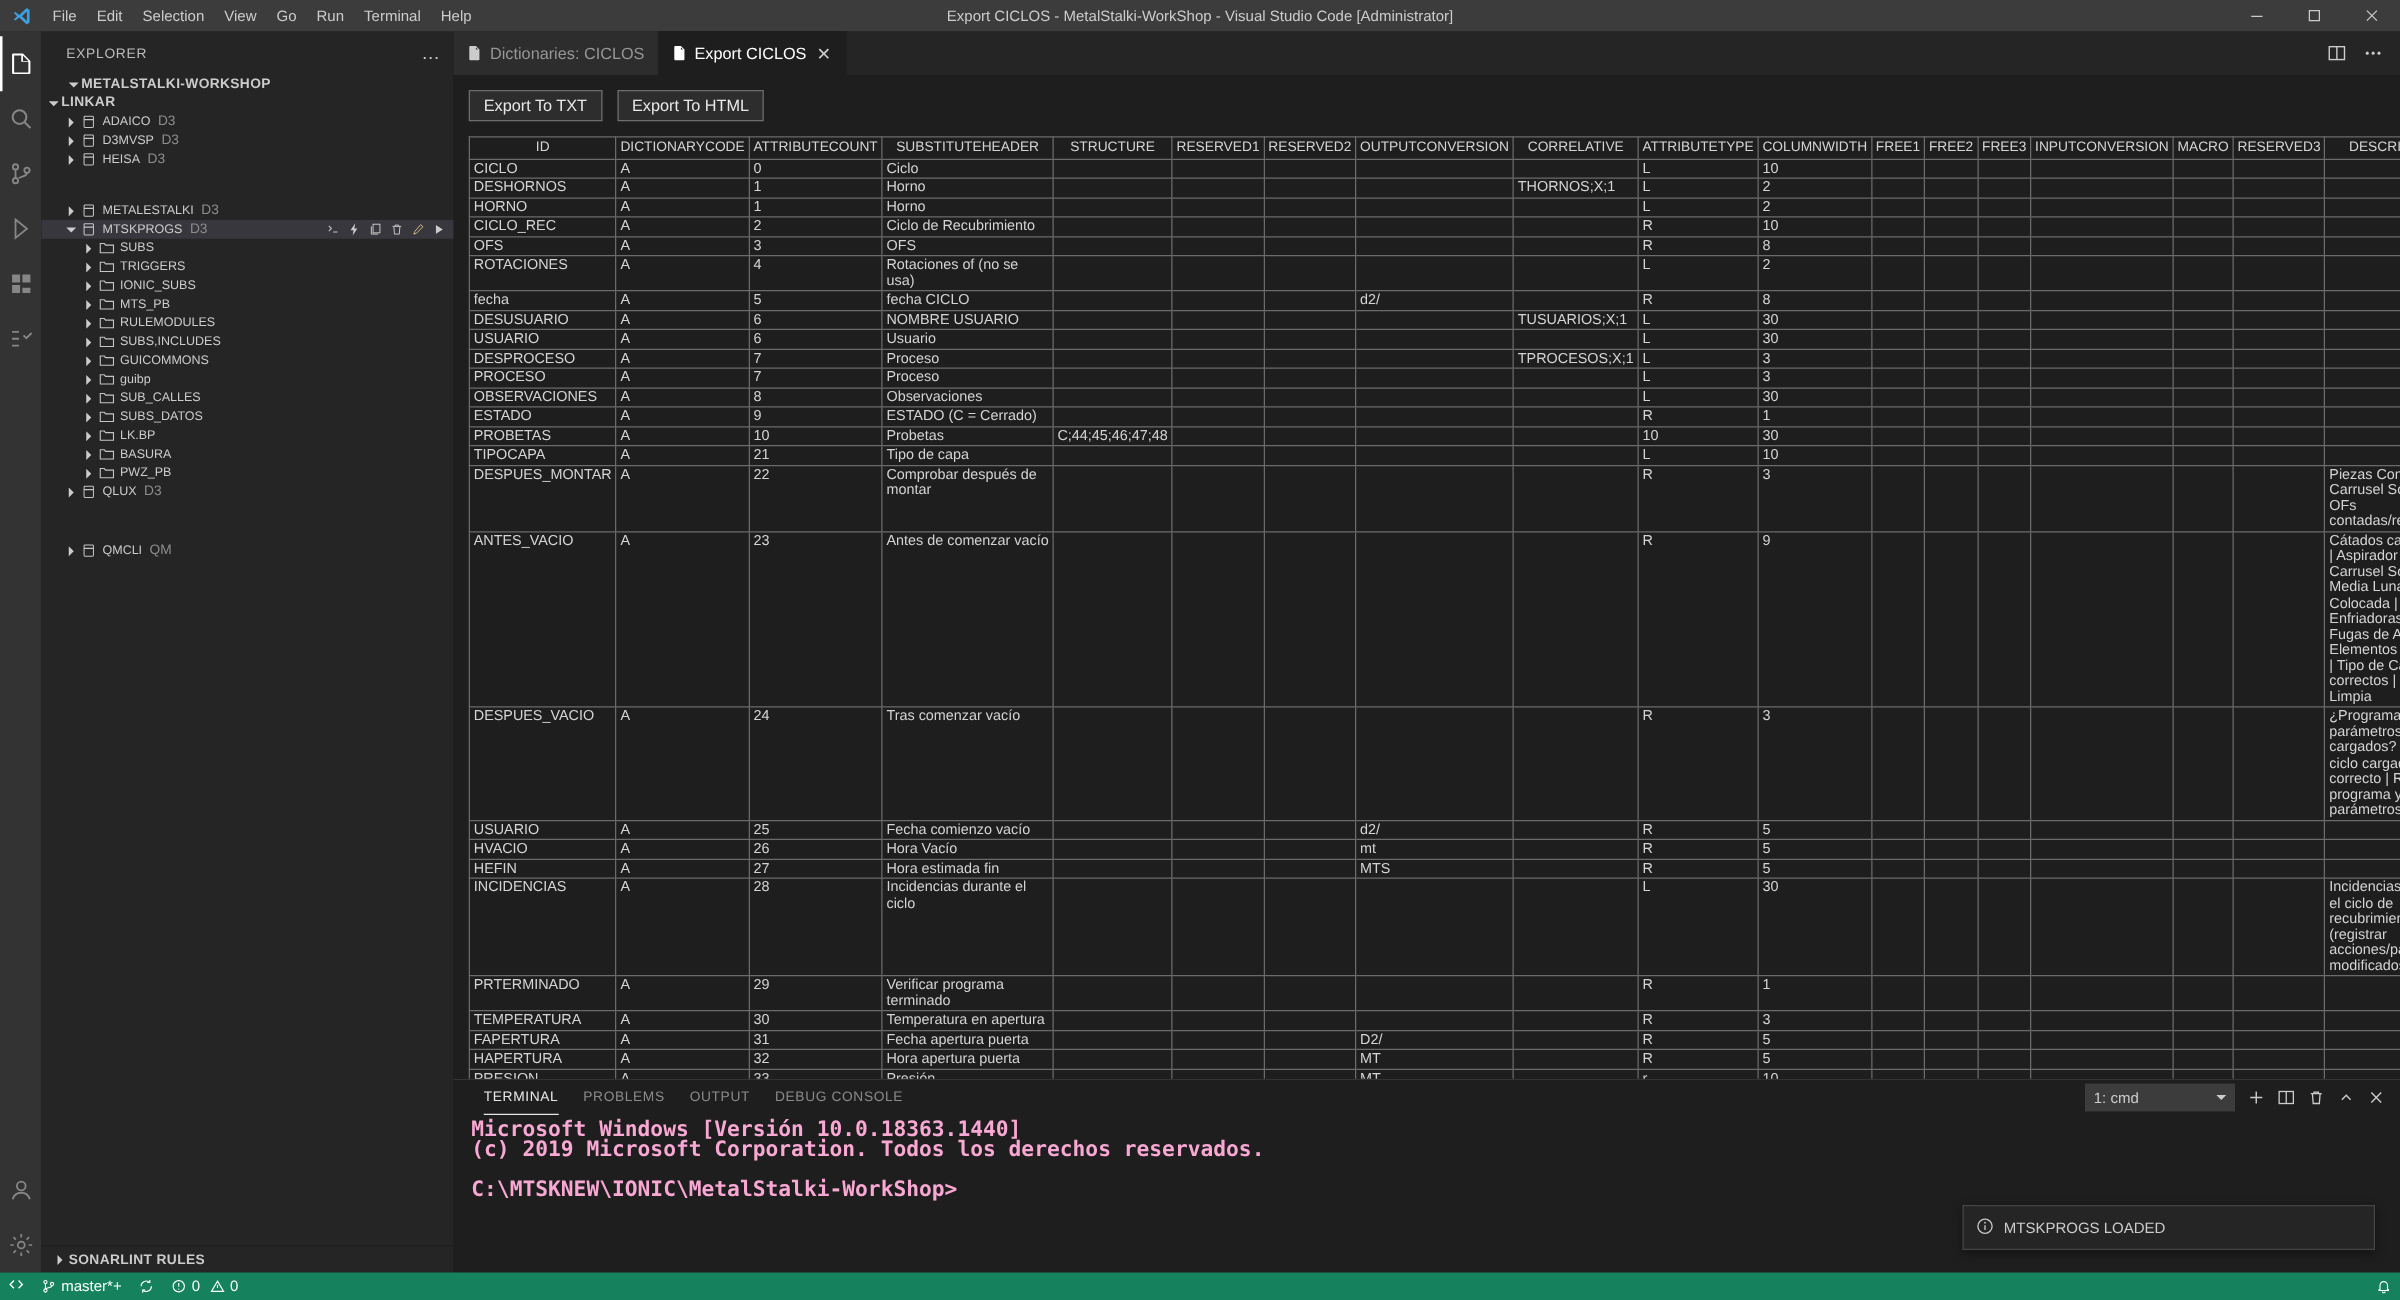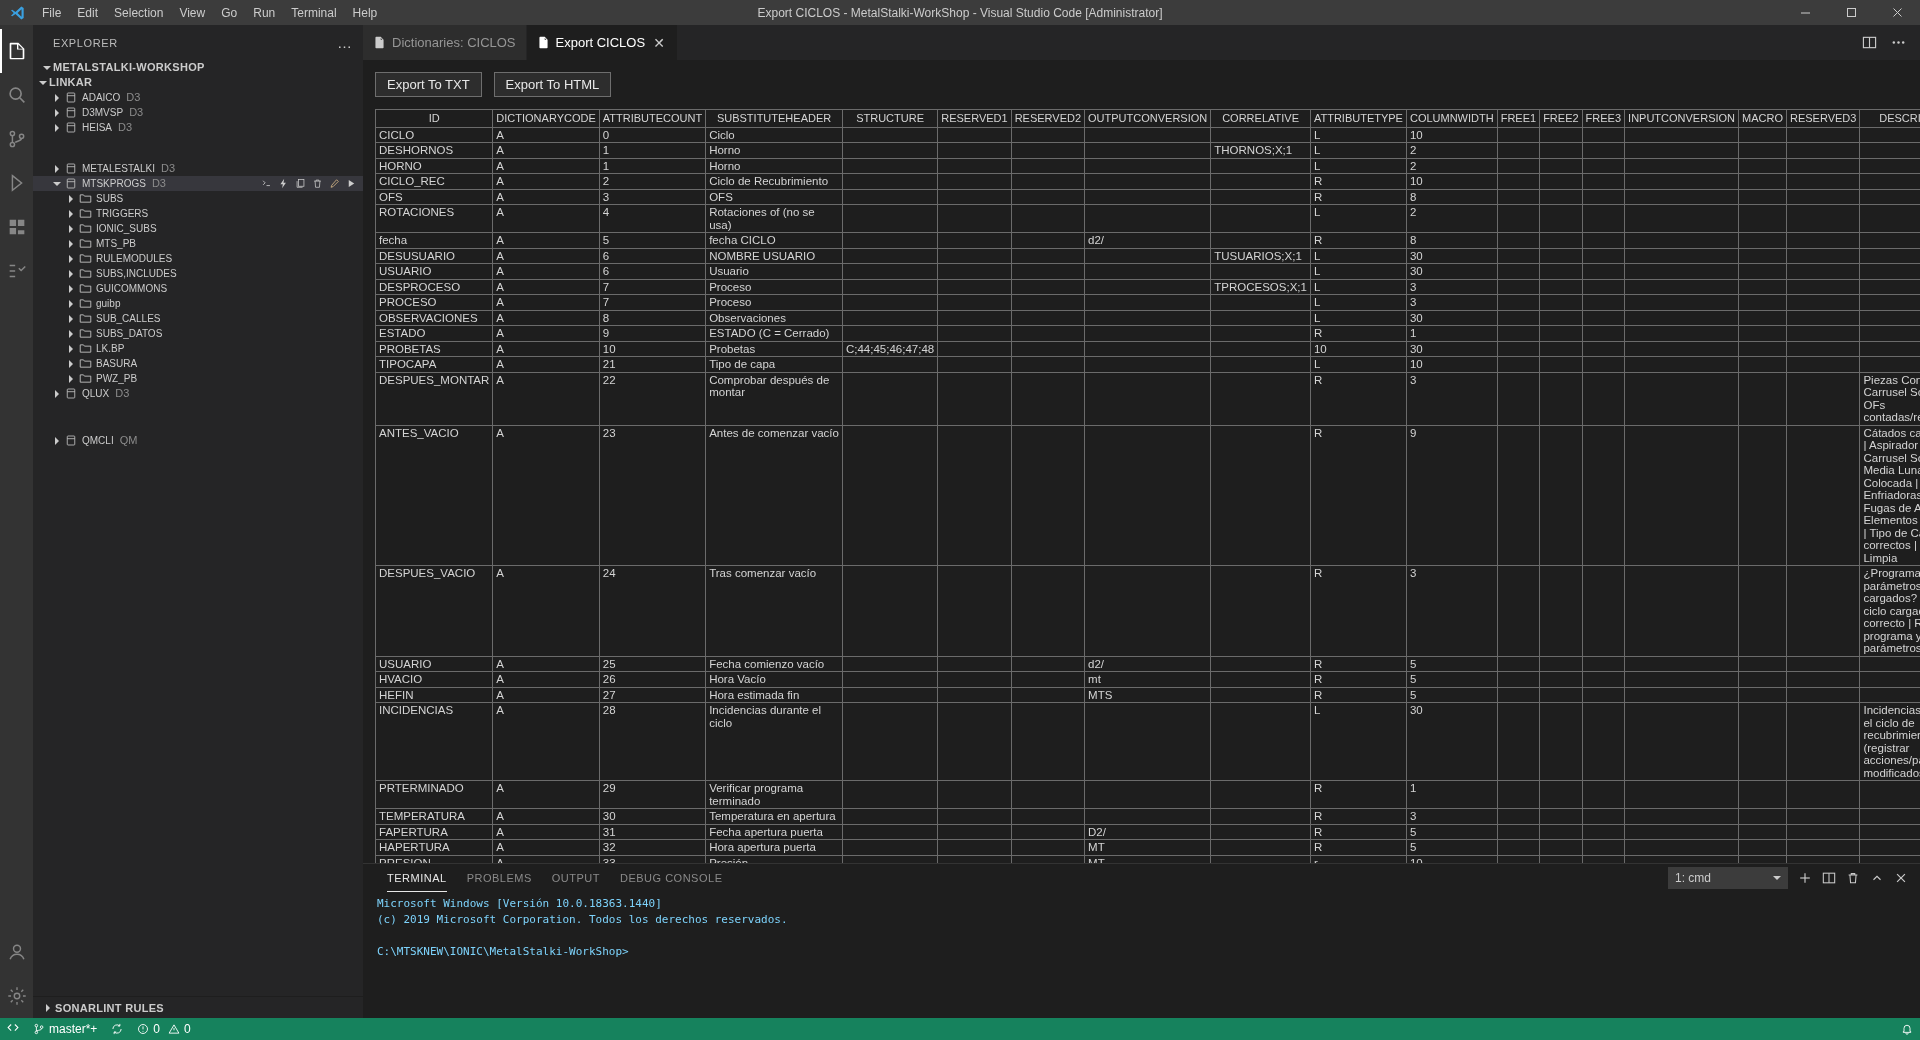--- a/index.html
+++ b/index.html
@@ -128,22 +128,22 @@
     content:""; position:absolute; left:10px; right:10px; bottom:0; height:1px; background:#e7e7e7;
   }
   .panel-actions { margin-left: auto; display: flex; align-items: center; gap: 10px; padding-right: 12px; }
   .term-select {
     background: #3c3c3c; border: 1px solid #3c3c3c; color: #cccccc; font-size: 12px;
     height: 22px; width: 120px; display: flex; align-items: center; padding: 0 6px; justify-content: space-between;
   }
   .panel-actions .pi { color: #cccccc; display: flex; align-items: center; }
   .panel-actions .pi svg { width: 14px; height: 14px; display: block; }
   .term-body {
-    flex: 1; padding: 4px 14px; font-family: "DejaVu Sans Mono", monospace; font-size: 11px;
-    color: #7dd3fc; white-space: pre; line-height: 16px; overflow: hidden;
+    flex: 1; padding: 4px 14px; font-family: "DejaVu Sans Mono", monospace; font-size: 17px;
+    color: #f9a8d4; white-space: pre; line-height: 16px; overflow: hidden; font-weight: bold;
   }
 
   
   .notification {
     position: absolute; right: 20px; bottom: 40px; width: 330px; height: 36px;
     background: #252526; border: 1px solid #454545; display: flex; align-items: center;
     padding: 0 10px; gap: 8px; font-size: 12px; color: #cccccc; z-index: 20;
     box-shadow: 0 2px 8px rgba(0,0,0,.4);
   }
   .notification svg { width: 14px; height: 14px; flex: none; }
@@ -252,21 +252,21 @@
       </div>
     </div>
 
     <div class="sidebar">
       <div class="sidebar-header">
         <span>EXPLORER</span>
         <span class="dots">…</span>
       </div>
       <div class="tree">
 
-        <div class="row" style="padding-left:8px">
+        <div class="row" style="padding-left:20px">
           <span class="twisty">
             <svg viewBox="0 0 8 8" fill="currentColor">
                 <path d="M0 2l4 4 4-4z"></path>
               </svg>
           </span>
           <span class="row-label sect-root">METALSTALKI-WORKSHOP</span>
         </div>
 
         <div class="row" style="padding-left:4px">
           <span class="twisty">
@@ -1273,20 +1273,30 @@
                 </svg>
             </span>
           </div>
         </div>
         <div class="term-body">Microsoft Windows [Versión 10.0.18363.1440]
 (c) 2019 Microsoft Corporation. Todos los derechos reservados.
 
 C:\MTSKNEW\IONIC\MetalStalki-WorkShop&gt;</div>
       </div>
 
+      <div class="notification">
+        <span>
+          <svg viewBox="0 0 16 16" fill="none" stroke="#cccccc" stroke-width="1.2">
+              <circle cx="8" cy="8" r="6.5"></circle>
+              <line x1="8" y1="7" x2="8" y2="11.5"></line>
+              <circle cx="8" cy="4.7" r=".8" fill="#cccccc" stroke="none"></circle>
+            </svg>
+        </span>
+        <span>MTSKPROGS LOADED</span>
+      </div>
 
     </div>
   </div>
 
   <div class="statusbar">
     <div class="sb-item">
       <svg viewBox="0 0 16 16" fill="#ffffff">
           <path d="M6 2.5 2.5 6 6 9.5 5 10.6 .5 6 5 1.4 6 2.5zM10 2.5l1-1.1L15.5 6 11 10.6 10 9.5 13.5 6 10 2.5z"></path>
         </svg>
     </div>

